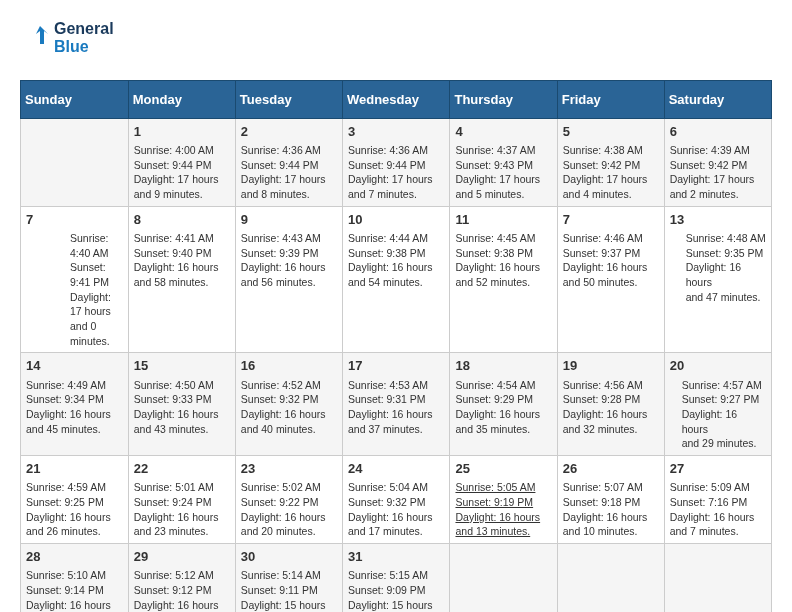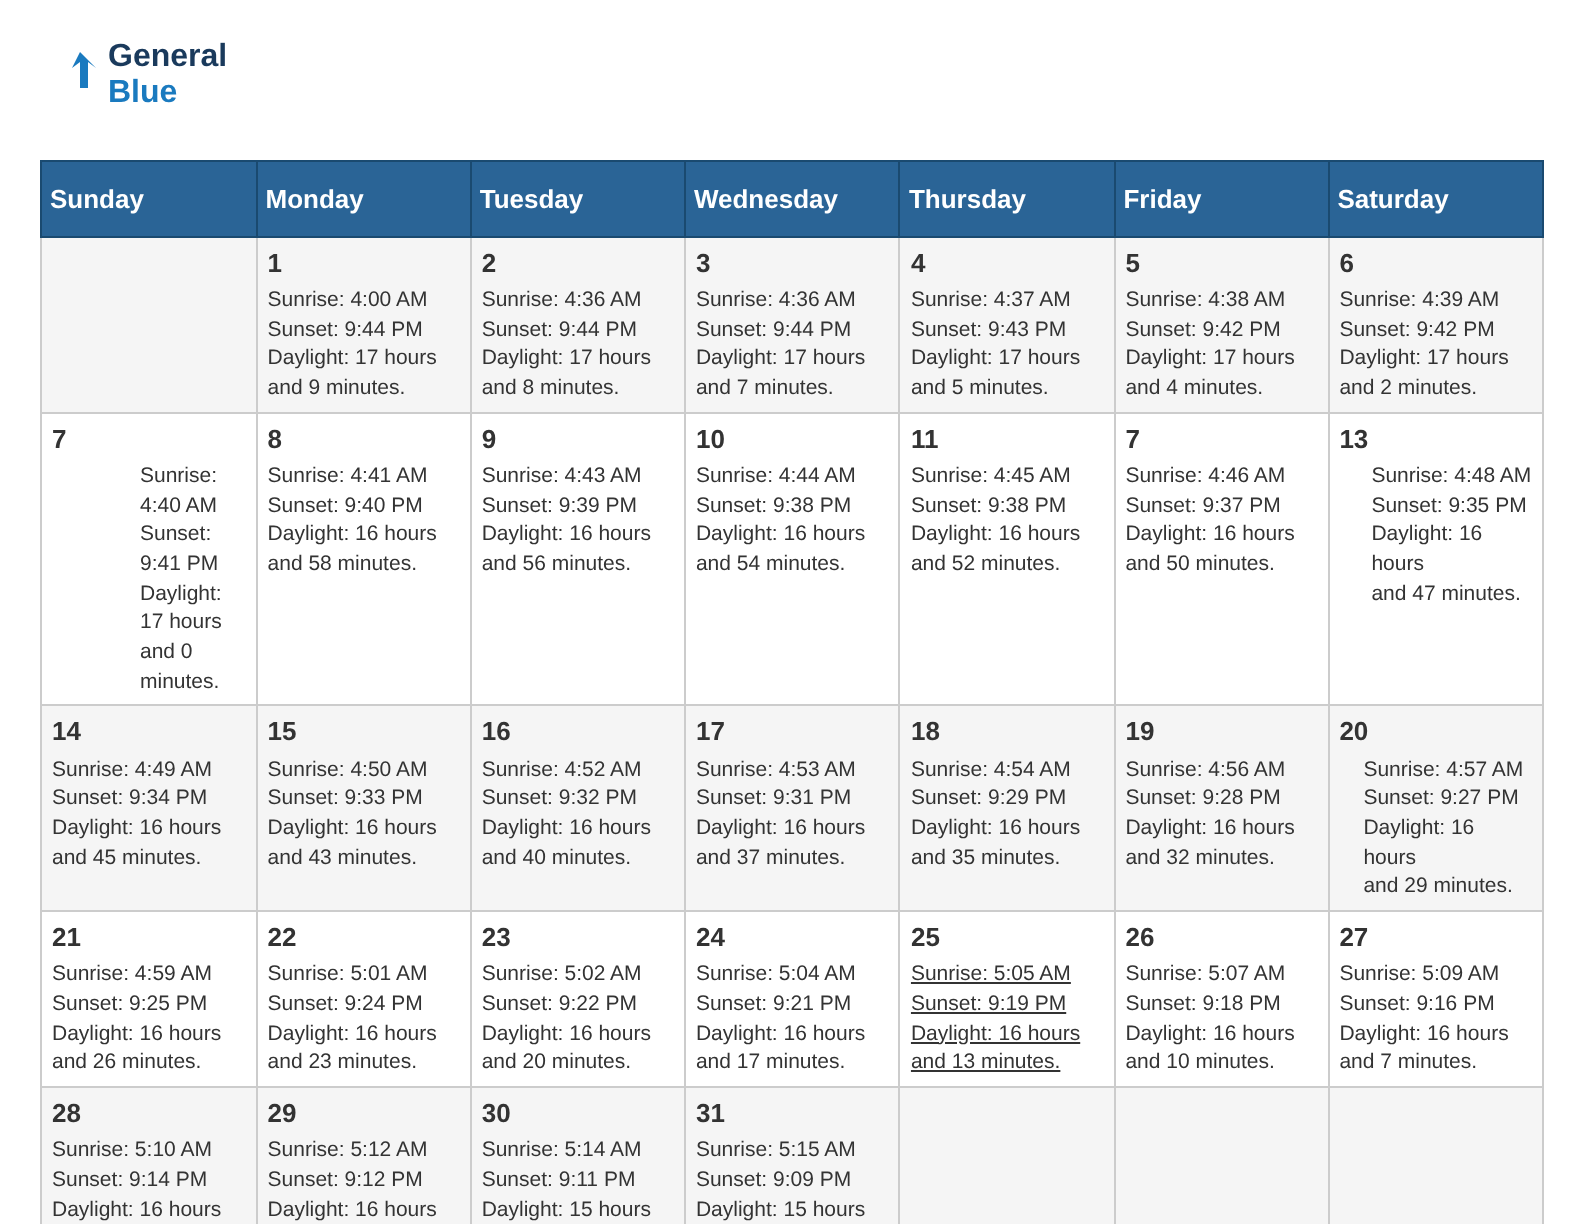--- a/index.html
+++ b/index.html
@@ -277,42 +277,42 @@
         <td>
           <span class="day-num">23</span>
           <div class="cell-content" style="white-space: pre-line;">Sunrise: 5:02 AM
 Sunset: 9:22 PM
 Daylight: 16 hours
 and 20 minutes.</div>
         </td>
         <td>
           <span class="day-num">24</span>
           <div class="cell-content" style="white-space: pre-line;">Sunrise: 5:04 AM
-Sunset: 9:21 PM
+Sunset: 9:32 PM
 Daylight: 16 hours
 and 17 minutes.</div>
         </td>
         <td>
           <span class="day-num">25</span>
           <div class="cell-content" style="white-space: pre-line; text-decoration: underline;">Sunrise: 5:05 AM
 Sunset: 9:19 PM
 Daylight: 16 hours
 and 13 minutes.</div>
         </td>
         <td>
           <span class="day-num">26</span>
           <div class="cell-content" style="white-space: pre-line;">Sunrise: 5:07 AM
 Sunset: 9:18 PM
 Daylight: 16 hours
 and 10 minutes.</div>
         </td>
         <td>
           <span class="day-num">27</span>
           <div class="cell-content" style="white-space: pre-line;">Sunrise: 5:09 AM
-Sunset: 9:16 PM
+Sunset: 7:16 PM
 Daylight: 16 hours
 and 7 minutes.</div>
         </td>
       </tr>
       <tr>
         <td>
           <span class="day-num">28</span>
           <div class="cell-content" style="white-space: pre-line;">Sunrise: 5:10 AM
 Sunset: 9:14 PM
 Daylight: 16 hours

